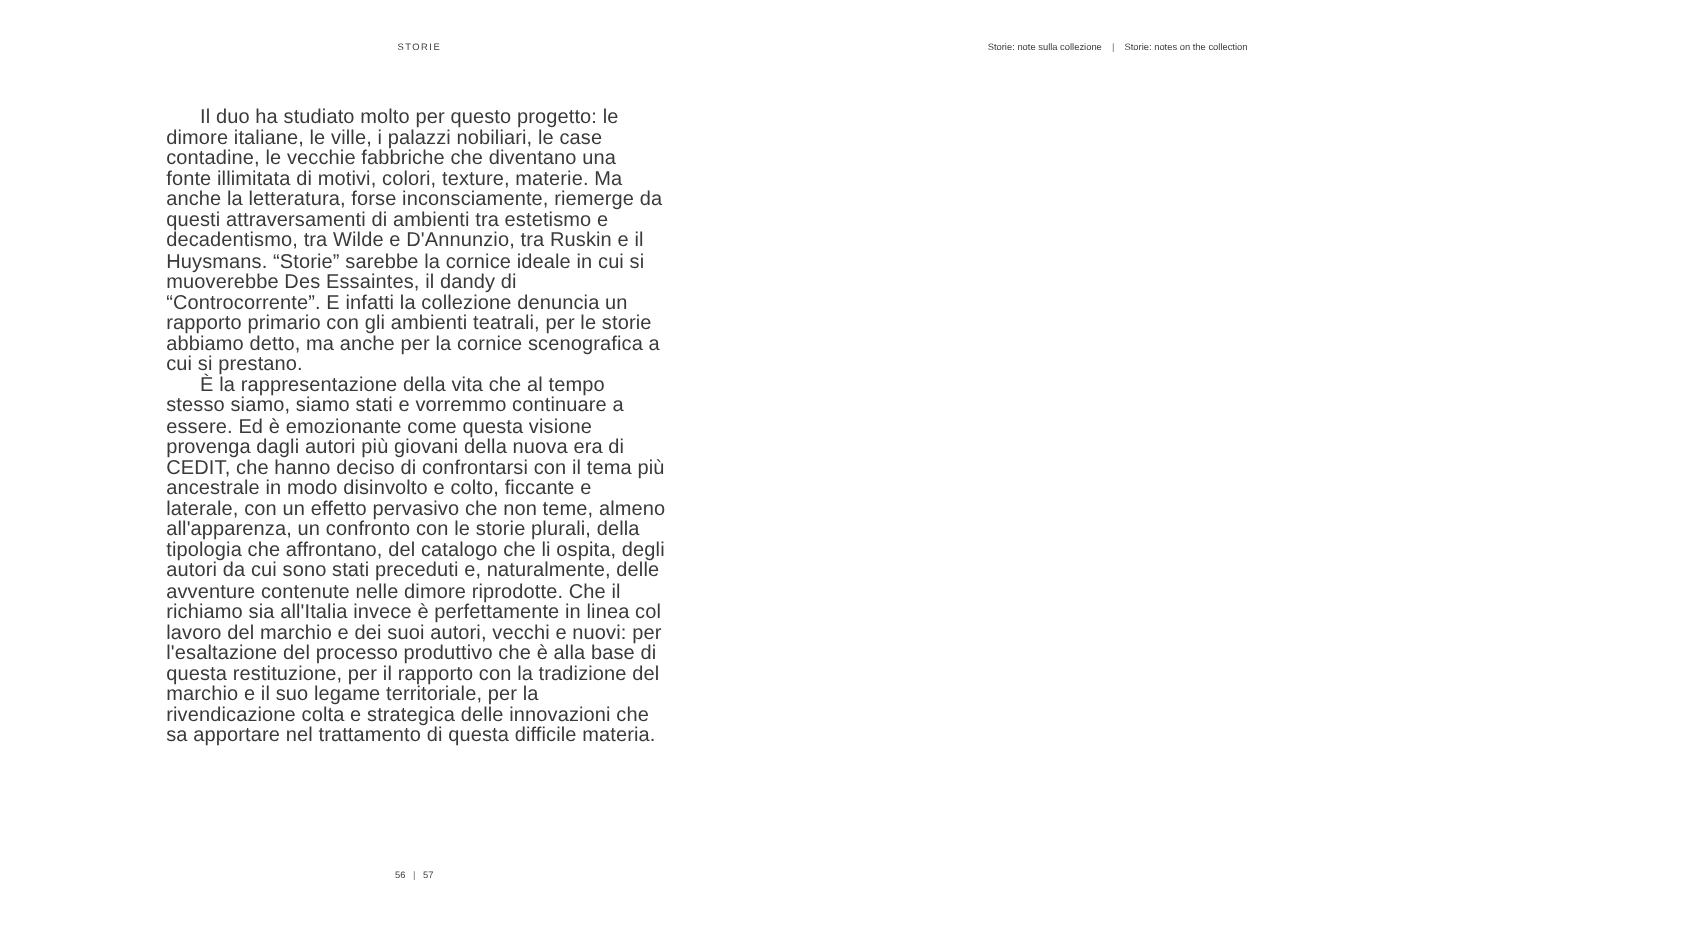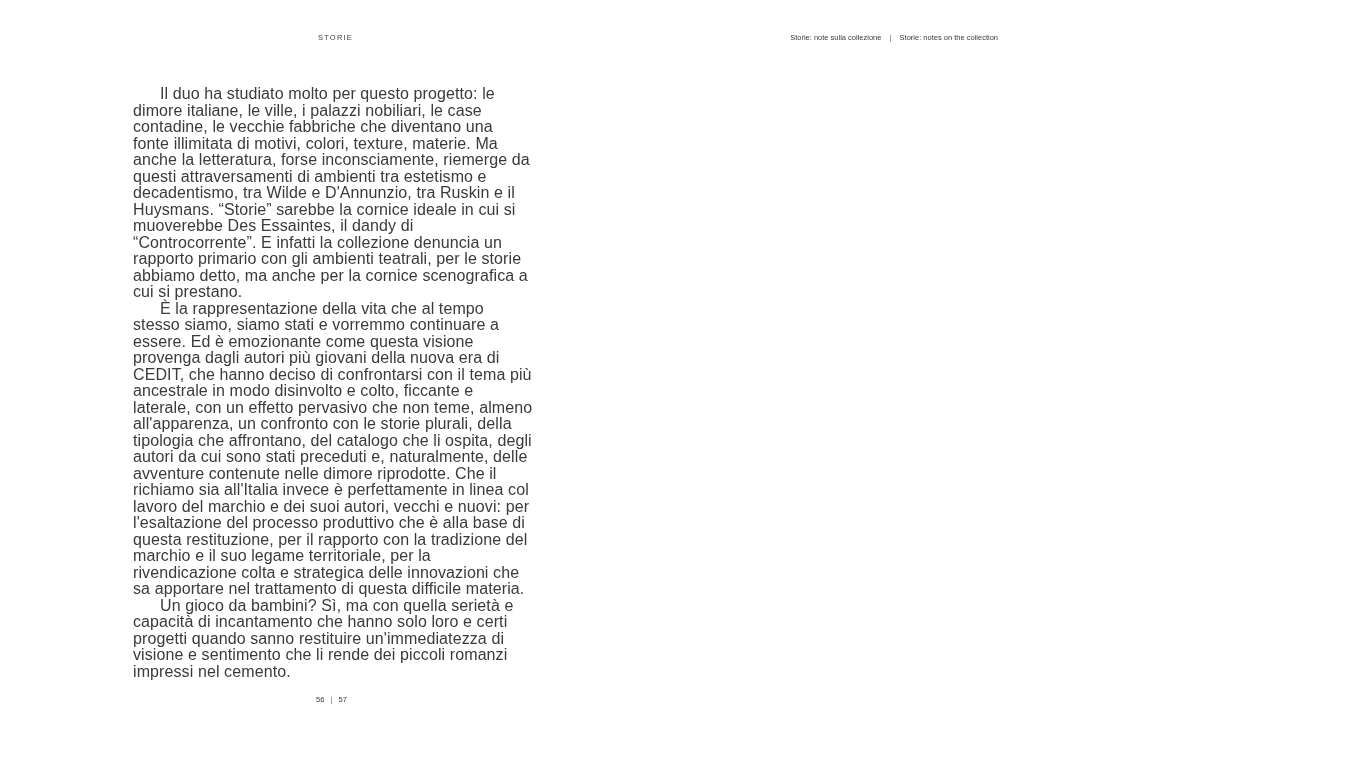--- a/index.html
+++ b/index.html
@@ -75,21 +75,20 @@
 
   <div class="header-right">
     <span>Storie: note sulla collezione</span>
     <span class="sep">|</span>
     <span>Storie: notes on the collection</span>
   </div>
 
   <div class="body-text">
     <p>Il duo ha studiato molto per questo progetto: le dimore italiane, le ville, i palazzi nobiliari, le case contadine, le vecchie fabbriche che diventano una fonte illimitata di motivi, colori, texture, materie. Ma anche la letteratura, forse inconsciamente, riemerge da questi attraversamenti di ambienti tra estetismo e decadentismo, tra Wilde e D'Annunzio, tra Ruskin e il Huysmans. “Storie” sarebbe la cornice ideale in cui si muoverebbe Des Essaintes, il dandy di “Controcorrente”. E infatti la collezione denuncia un rapporto primario con gli ambienti teatrali, per le storie abbiamo detto, ma anche per la cornice scenografica a cui si prestano.</p>
     <p>È la rappresentazione della vita che al tempo stesso siamo, siamo stati e vorremmo continuare a essere. Ed è emozionante come questa visione provenga dagli autori più giovani della nuova era di CEDIT, che hanno deciso di confrontarsi con il tema più ancestrale in modo disinvolto e colto, ficcante e laterale, con un effetto pervasivo che non teme, almeno all'apparenza, un confronto con le storie plurali, della tipologia che affrontano, del catalogo che li ospita, degli autori da cui sono stati preceduti e, naturalmente, delle avventure contenute nelle dimore riprodotte. Che il richiamo sia all'Italia invece è perfettamente in linea col lavoro del marchio e dei suoi autori, vecchi e nuovi: per l'esaltazione del processo produttivo che è alla base di questa restituzione, per il rapporto con la tradizione del marchio e il suo legame territoriale, per la rivendicazione colta e strategica delle innovazioni che sa apportare nel trattamento di questa difficile materia.</p>
-    <p>Un gioco da bambini? Sì, ma con quella serietà e capacità di incantamento che hanno solo loro e certi progetti quando sanno restituire un'immediatezza di visione e sentimento che li rende dei piccoli romanzi impressi nel cemento.</p>
   </div>
 
   <div class="footer">
     <span>56</span>
     <span class="sep">|</span>
     <span>57</span>
   </div>
 
 </div>
 

